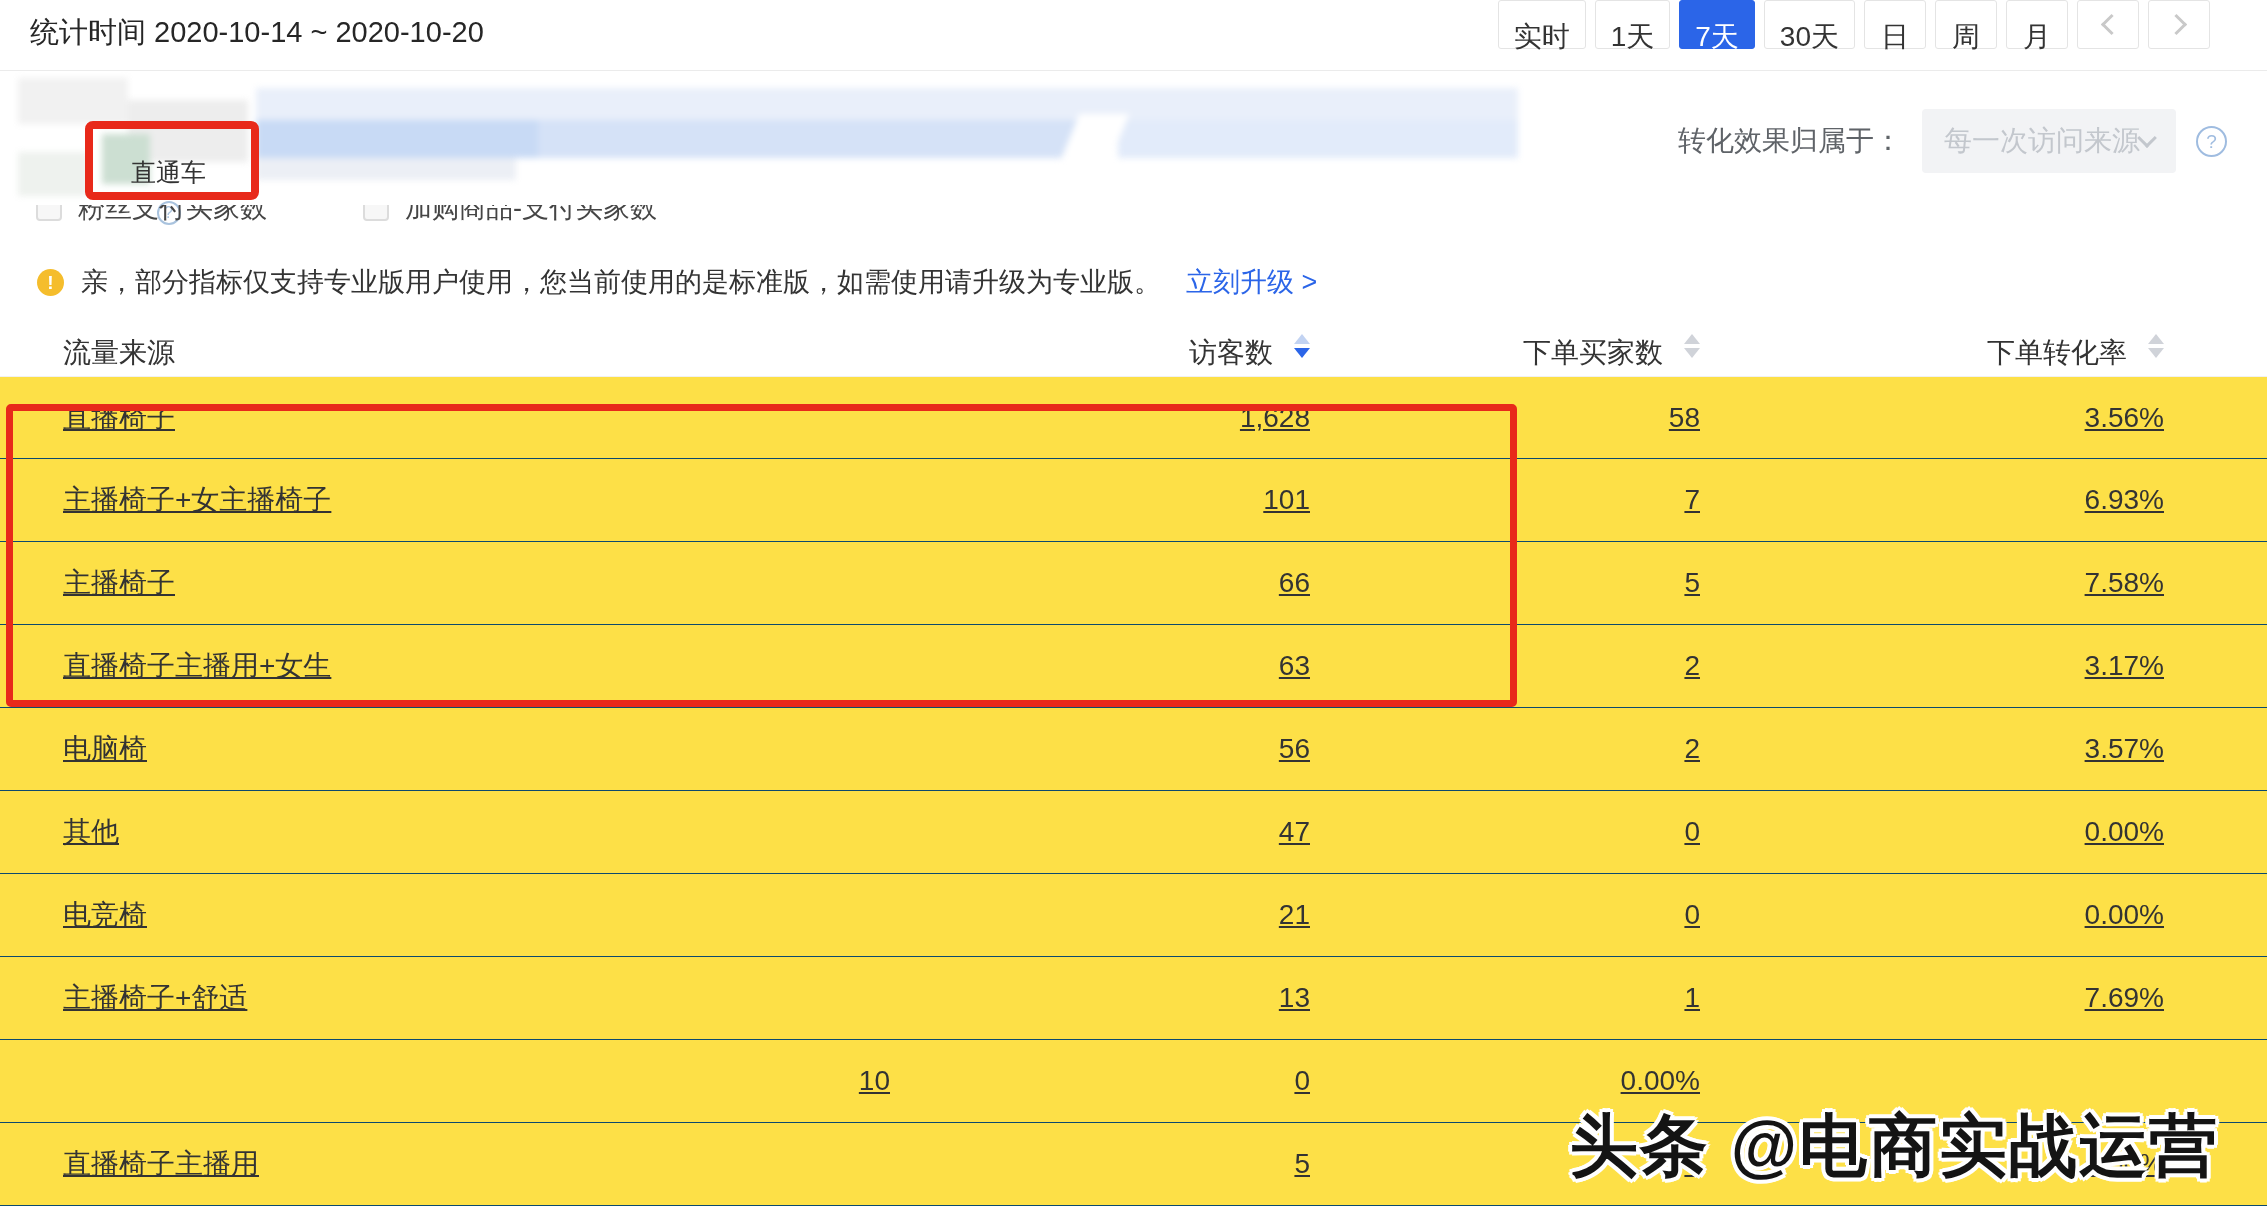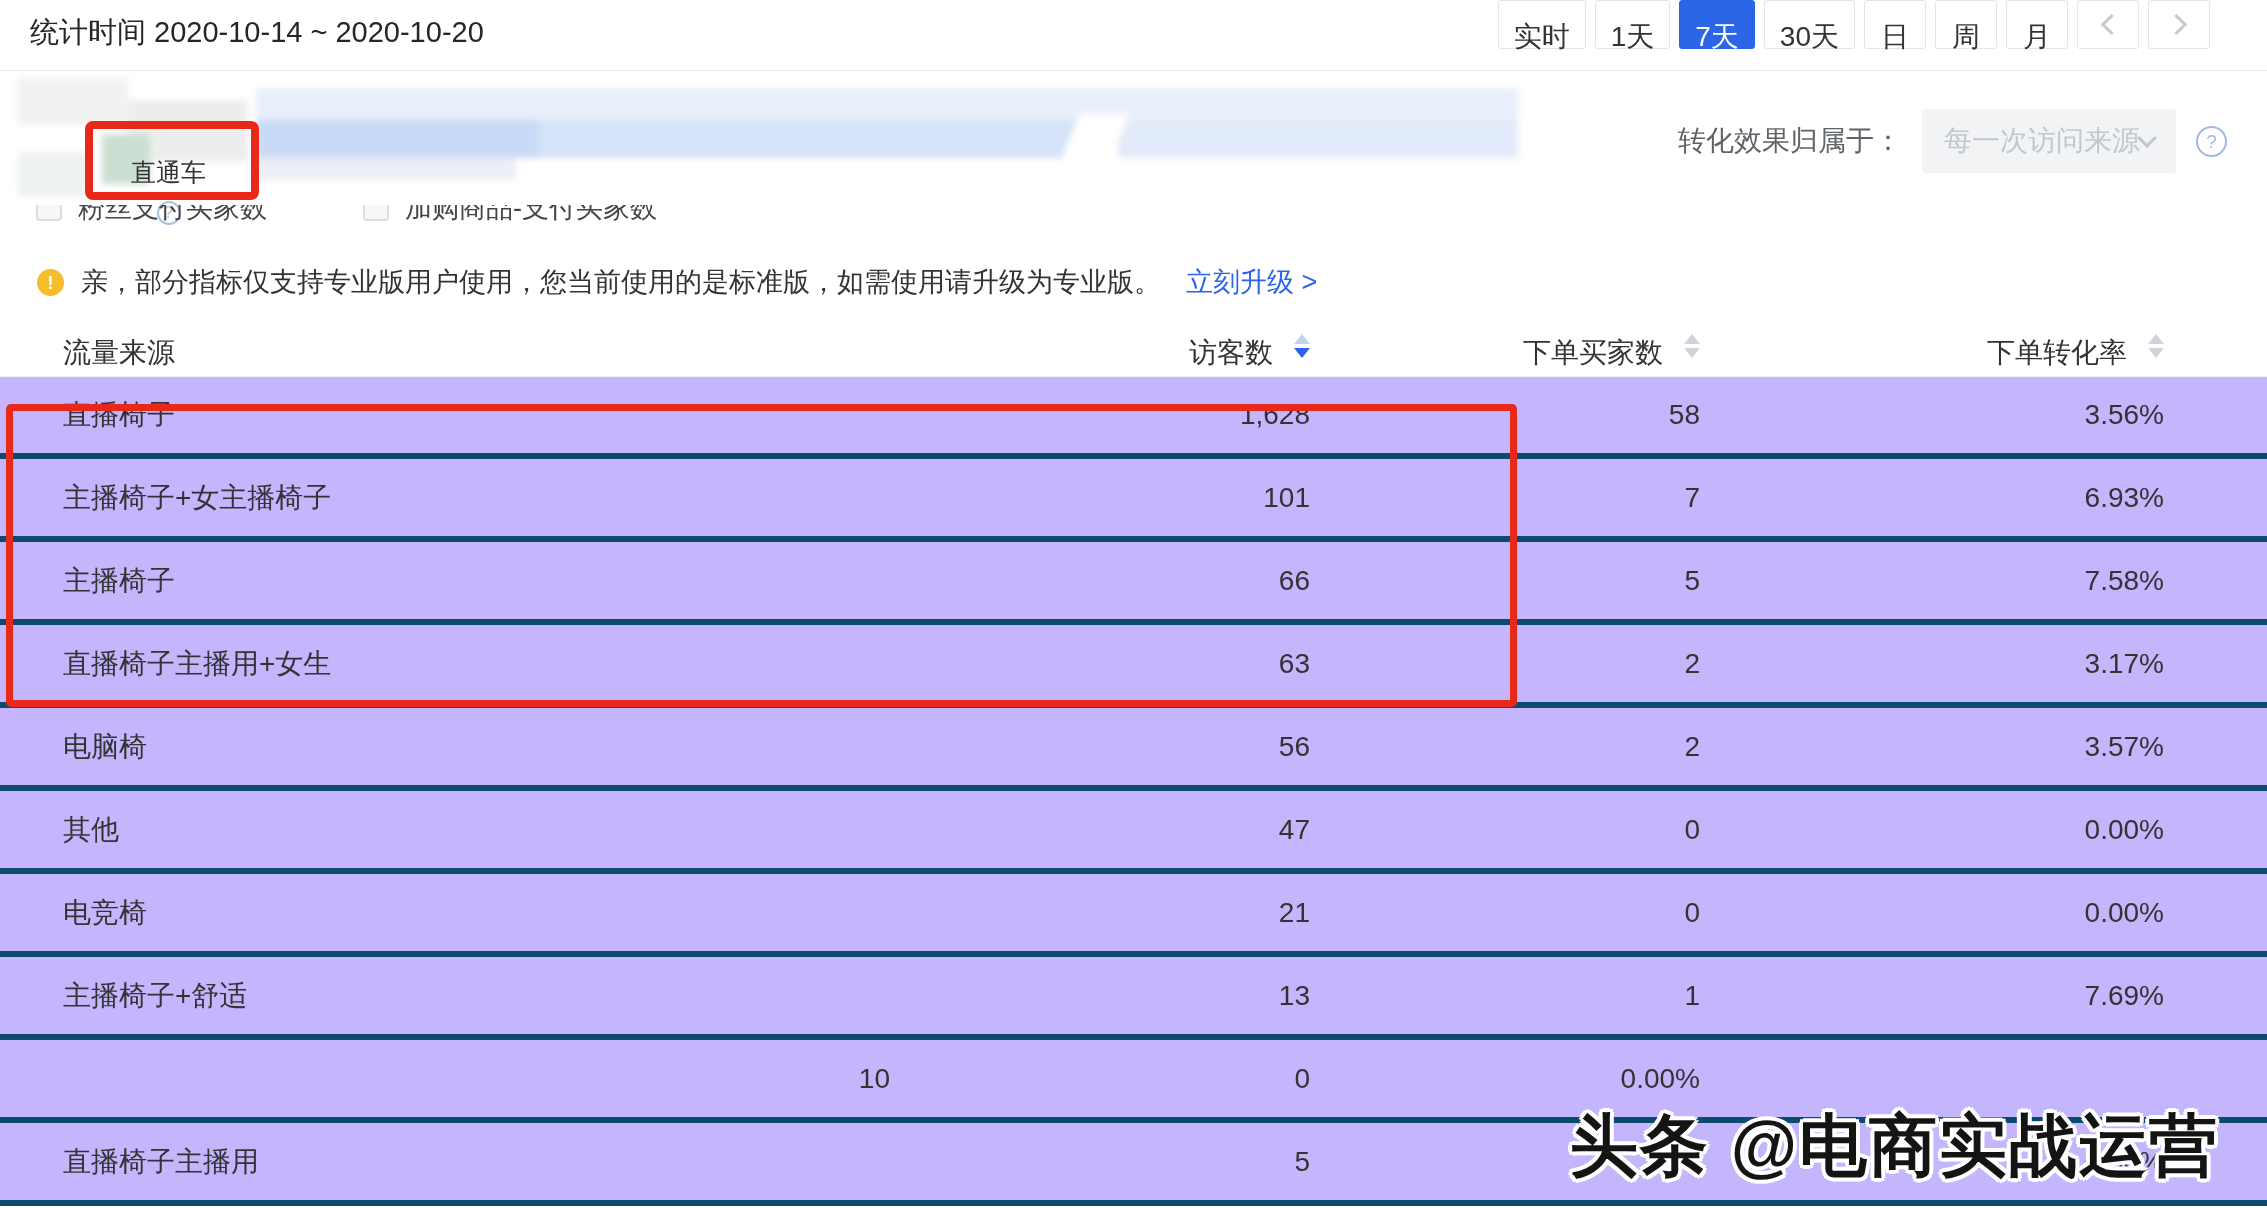--- a/index.html
+++ b/index.html
@@ -83,21 +83,21 @@
   .thead { height:46px; font-size:28px; color:#333; }
   .th-right { display:flex; justify-content:flex-end; align-items:flex-start; gap:21px; }
   .sorter { display:flex; flex-direction:column; gap:4px; cursor:pointer; }
   .tri-up   { width:0; height:0; border-left:8px solid transparent; border-right:8px solid transparent;
               border-bottom:10px solid #d0d3d9; }
   .tri-down { width:0; height:0; border-left:8px solid transparent; border-right:8px solid transparent;
               border-top:10px solid #d0d3d9; }
   .sorter.desc .tri-up { border-bottom-color:#c2d3f2; }
   .sorter.desc .tri-down { border-top-color:#2b65e8; }
   .tbody { }
-  .trow { height:83px; font-size:28px; color:#333; border-bottom:6px solid #0c4a6e; background:#c4b5fd; }
+  .trow { height:83px; font-size:28px; color:#333; border-bottom:1px solid #0c4a6e; background:#fde047;text-decoration:underline; }
   .trow:first-child { border-top:1px solid #f1f1f1; }
   .td-num { text-align:right; }
 
   
   .watermark { position:absolute; right:48px; bottom:16px; font-size:68px; font-weight:bold;
                letter-spacing:2px; color:#141414; z-index:9; white-space:nowrap;
                text-shadow:-3px -3px 0 #fff, 3px -3px 0 #fff, -3px 3px 0 #fff, 3px 3px 0 #fff,
                            0 -4px 0 #fff, 0 4px 0 #fff, -4px 0 0 #fff, 4px 0 0 #fff; }
 </style>
 </head>

